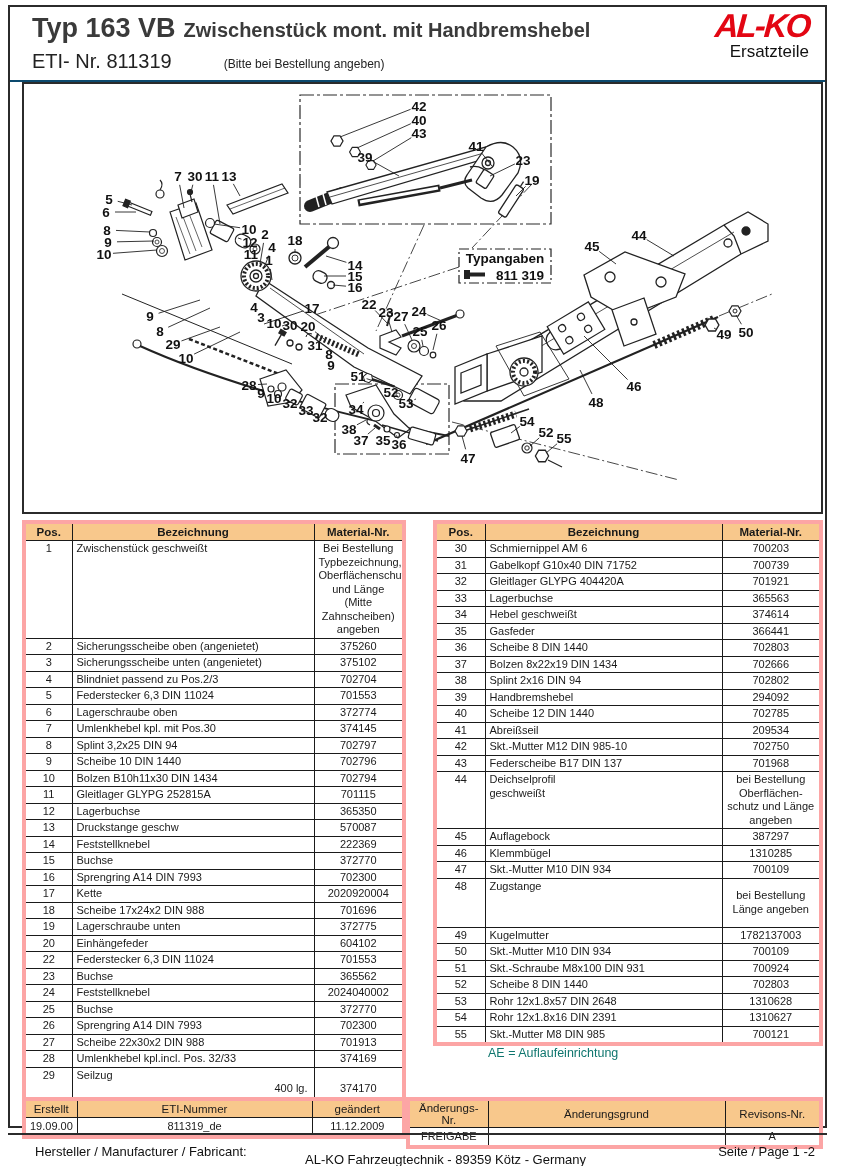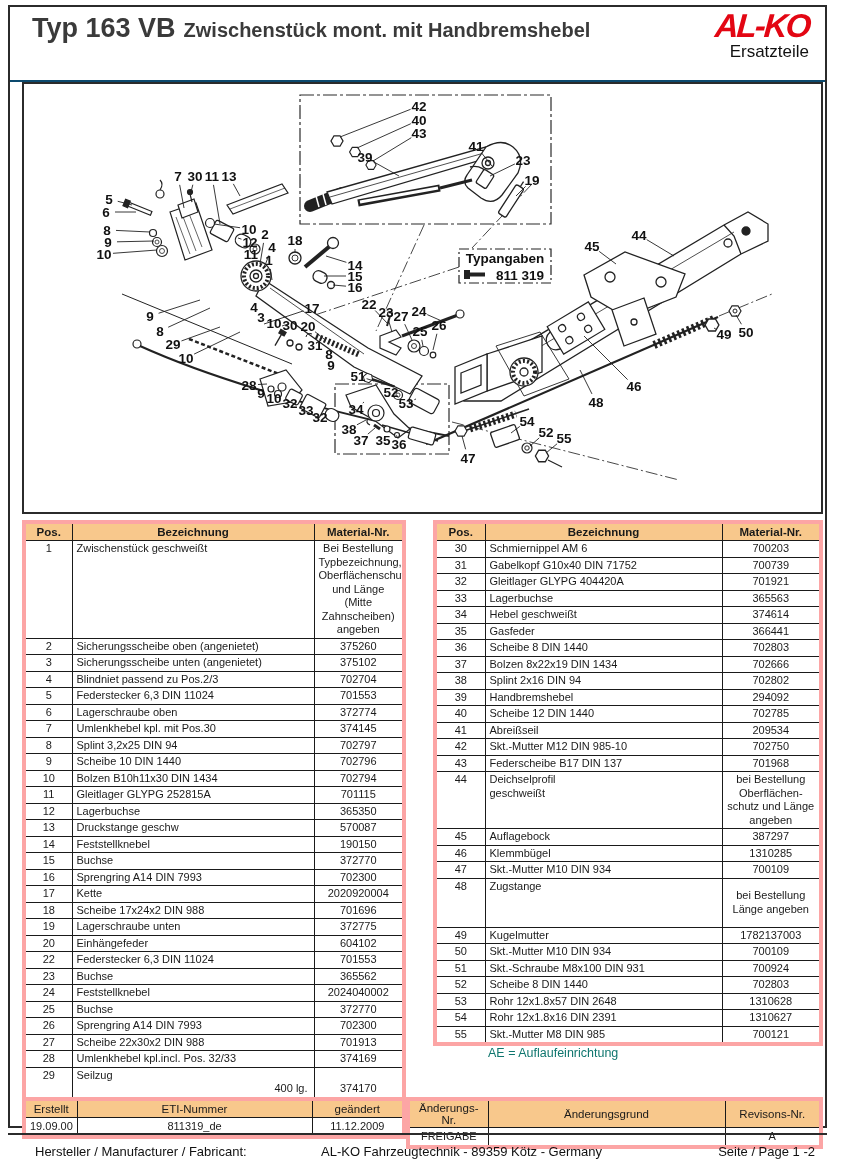--- a/index.html
+++ b/index.html
@@ -37,30 +37,33 @@
   
   .rev-left{left:22px;top:1097px;width:380px;}
   .rev-right{left:406px;top:1097px;width:413px;}
   .rev th{font-weight:normal;font-size:11.5px;}
   .rev td{text-align:center;height:15px;}
   
   .ae-note{position:absolute;left:488px;top:1044px;font-size:12.5px;line-height:19px;color:#0f766e;}
   .bottom-bar{position:absolute;left:0;top:1144px;width:841px;height:20px;font-size:13px;color:#111;}
   .bottom-bar span{position:absolute;white-space:nowrap;}
   .mfg-label{left:35px;}
-  .mfg-name{left:321px;}
+  .mfg-name{left:305px;margin-top:8px;}
   .page-num{right:26px;}
 </style>
 </head>
 <body>
 
 <div class="frame">
   <div class="hdr">
     <div class="title-row">
       <span class="type-label">Typ 163 VB</span><span class="subtitle">Zwischenstück mont. mit Handbremshebel</span>
+    </div>
+    <div class="eti-row">
+      <span>ETI- Nr.  811319</span><span class="eti-note">(Bitte bei Bestellung angeben)</span>
     </div>
     <div class="logo">
       <div class="logo-text" style="color: rgb(227, 6, 19);">AL-KO</div>
       <div class="logo-sub">Ersatzteile</div>
     </div>
   </div>
 </div>
 
 <div class="diagram">
 <svg id="diag-svg" width="797" height="428" viewBox="0 0 797 428" xmlns="http://www.w3.org/2000/svg">
@@ -495,21 +498,21 @@
         <td class="mat">365350</td>
       </tr>
       <tr>
         <td class="pos">13</td>
         <td class="name">Druckstange geschw</td>
         <td class="mat">570087</td>
       </tr>
       <tr>
         <td class="pos">14</td>
         <td class="name">Feststellknebel</td>
-        <td class="mat">190150</td>
+        <td class="mat">222369</td>
       </tr>
       <tr>
         <td class="pos">15</td>
         <td class="name">Buchse</td>
         <td class="mat">372770</td>
       </tr>
       <tr>
         <td class="pos">16</td>
         <td class="name">Sprengring A14 DIN 7993</td>
         <td class="mat">702300</td>

